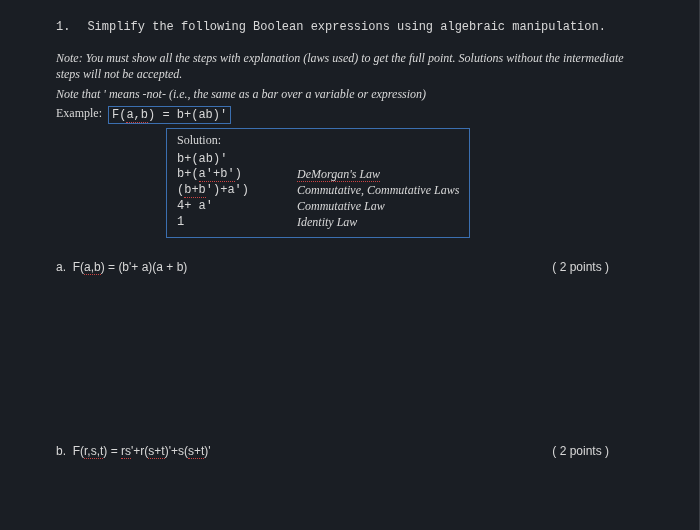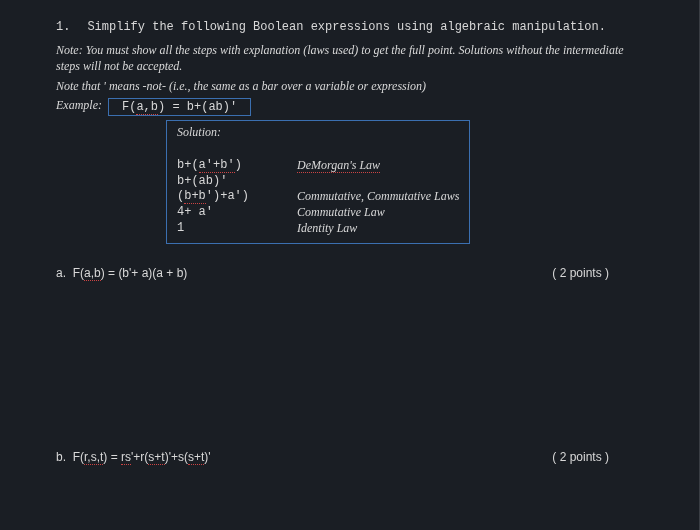--- a/index.html
+++ b/index.html
@@ -8,43 +8,43 @@
       color: #d8d8d8;
       font-family: Georgia, 'Times New Roman', serif;
       font-size: 12px;
       width: 700px;
       height: 530px;
       padding: 18px 50px 18px 56px;
       position: relative;
       border-right: 1px solid #3a3e44;
     }
     .mono { font-family: 'Courier New', Courier, monospace; }
-    .q-title { margin-bottom: 6px; line-height: 1.4; }
+    .q-title { margin-bottom: 14px; line-height: 1.4; }
     .note { font-style: italic; margin-bottom: 4px; line-height: 1.35; }
     .example-row { margin-top: 4px; display: flex; align-items: flex-start; gap: 6px; }
-    .example-label { font-style: italic; }
+    .example-label { }
     .box {
       border: 1px solid #3b6fb0;
       padding: 4px 10px 6px 10px;
       margin-left: 110px;
       margin-top: 4px;
       display: inline-block;
       min-width: 270px;
     }
-    .sol-label { font-style: italic; margin-bottom: 18px; }
+    .sol-label { margin-bottom: 4px; }
     .step { display: flex; margin: 1px 0; }
     .step .expr { width: 120px; font-family: 'Courier New', monospace; }
     .step .law { font-style: italic; }
     .problem { margin-top: 22px; display: flex; }
     .problem .lhs { flex: 1; font-family: Liberation Sans, sans-serif; }
     .problem .pts { font-family: Liberation Sans, sans-serif; margin-right: 40px; }
     .gap-b { margin-top: 170px; justify-content: space-between; }
     .fbox {
       border: 1px solid #3b6fb0;
-      padding: 1px 13px;
+      padding: 1px 3px;
       display: inline-block;
       font-family: 'Courier New', monospace;
     }
     .ul { border-bottom: 1px dotted #c44; }
   </style>
 </head>
 <body>
 
 
 
@@ -58,26 +58,26 @@
 
 <div class="example-row">
   <span class="example-label">Example:</span>
   <span class="fbox">F(<span class="ul">a,b</span>) = b+(ab)'</span>
 </div>
 
 <div class="box">
   <div class="sol-label">Solution:</div>
 
   <div class="step">
+    <span class="expr">b+(ab)'</span>
+    <span class="law"></span>
+  </div>
+  <div class="step">
     <span class="expr">b+(<span class="ul">a'+b'</span>)</span>
     <span class="law"><span class="ul">DeMorgan's Law</span></span>
-  </div>
-  <div class="step">
-    <span class="expr">b+(ab)'</span>
-    <span class="law"></span>
   </div>
   <div class="step">
     <span class="expr">(<span class="ul">b+b</span>')+a')</span>
     <span class="law">Commutative, Commutative Laws</span>
   </div>
   <div class="step">
     <span class="expr">4+ a'</span>
     <span class="law">Commutative Law</span>
   </div>
   <div class="step">

